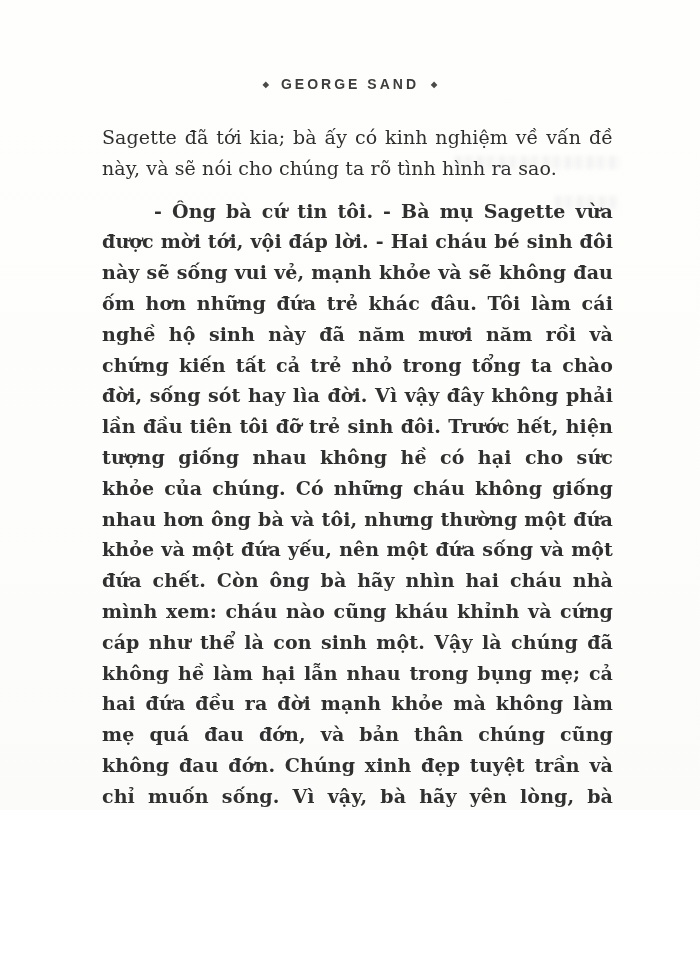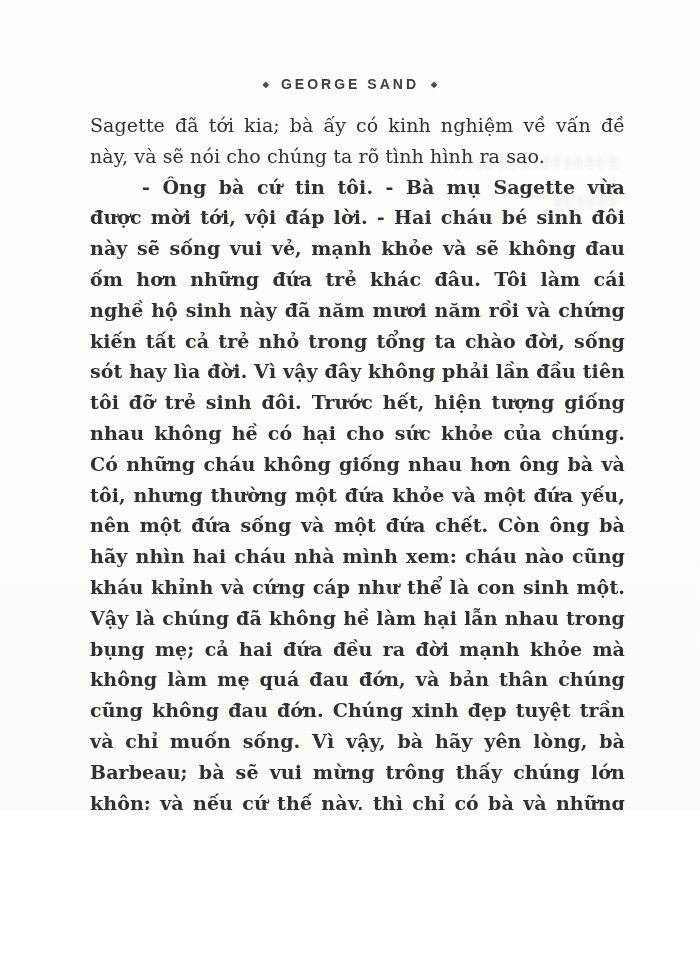--- a/index.html
+++ b/index.html
@@ -41,21 +41,21 @@
     top: 110px;
     left: 90px;
     width: 535px;
     text-align: justify;
     font-size: 19px;
     line-height: 30.8px;
     color: #303030;
     letter-spacing: 0.1px;
   }
   .page-body p {
-    margin: 0;
+    margin: 12px;
   }
   .page-body p.indented {
     text-indent: 52px;
     font-weight: bold;
   }
   .page-number {
     position: absolute;
     top: 938px;
     left: 0;
     right: 0;

